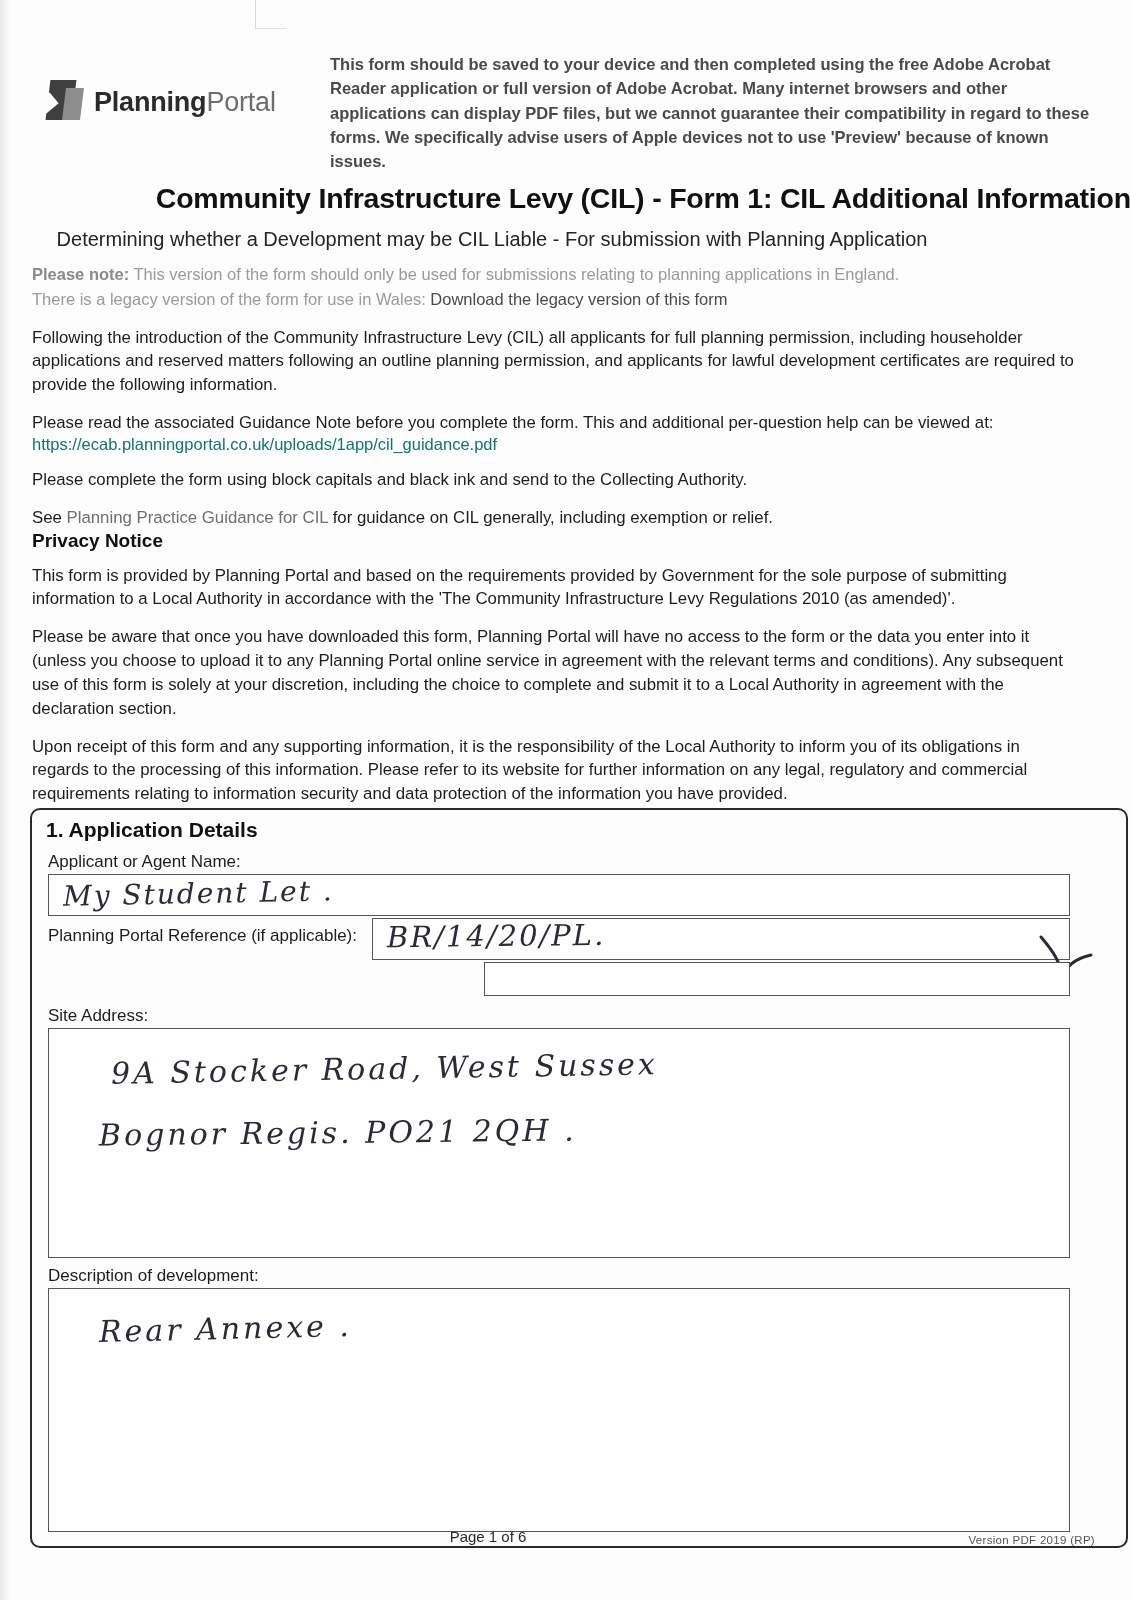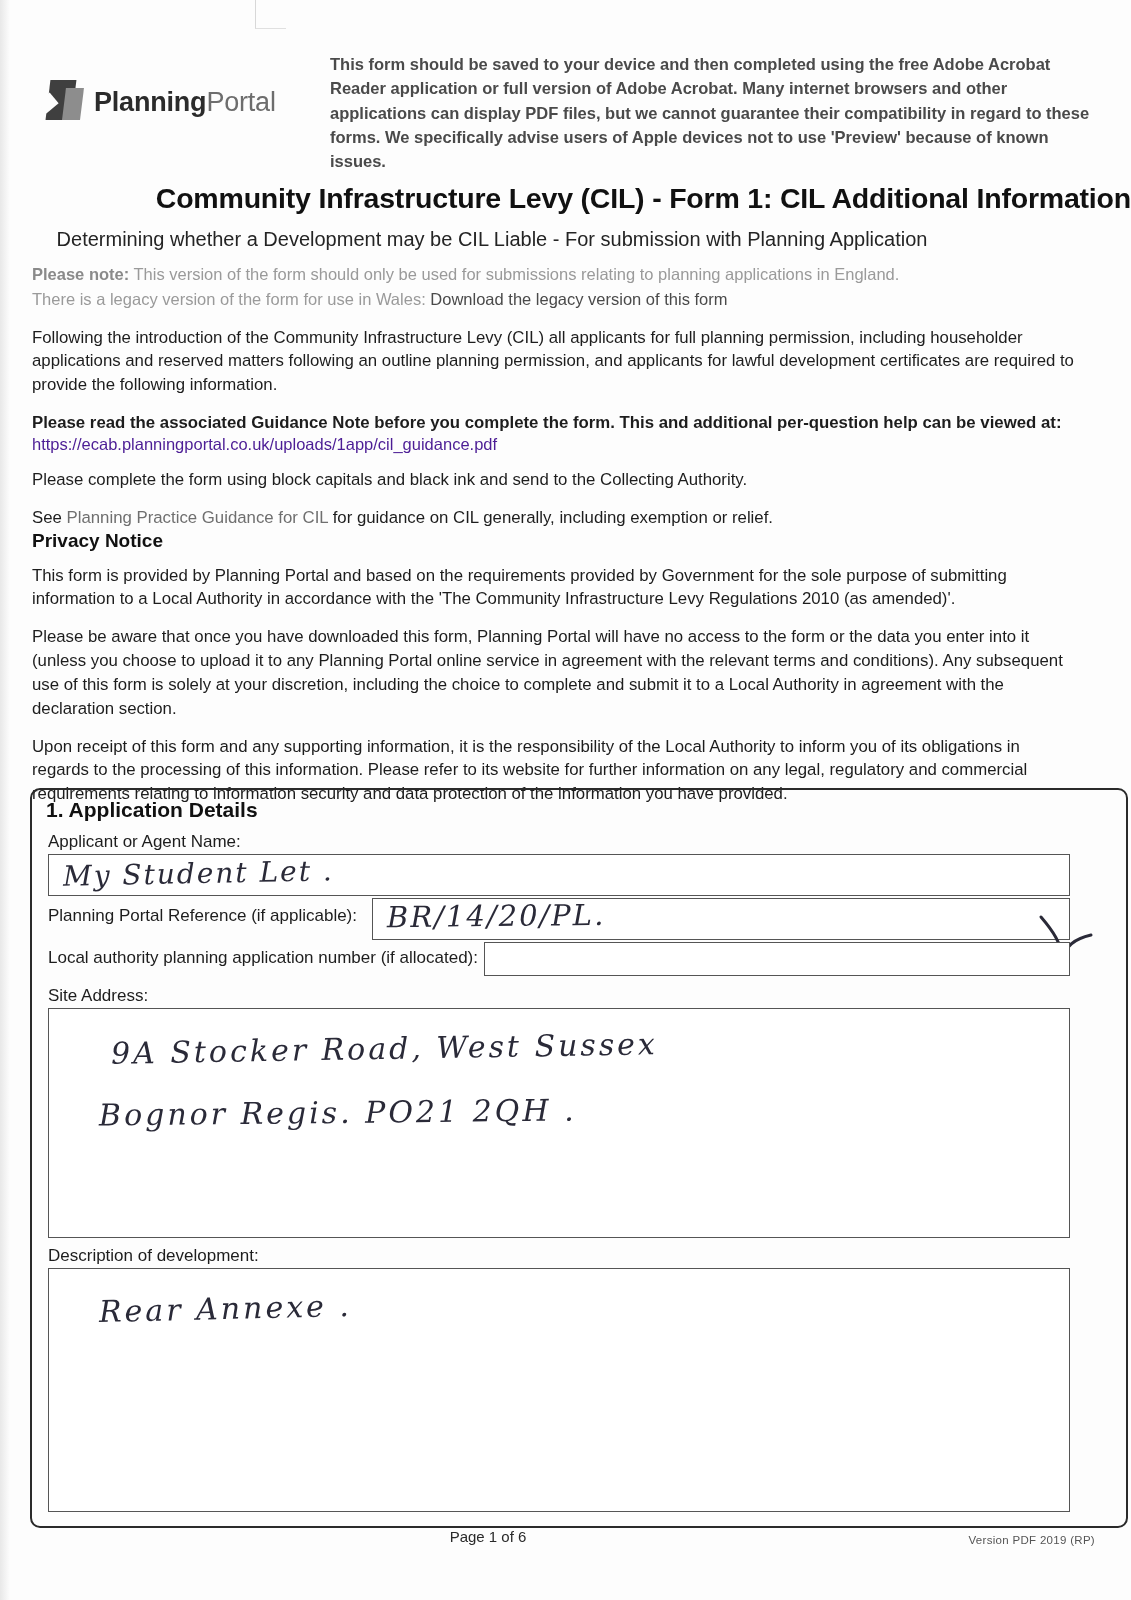--- a/index.html
+++ b/index.html
@@ -129,39 +129,39 @@
   .note-faint .dark { color: #4a4a4a; }
 
   p.para {
     margin: 14px 0 0 0;
     font-size: 16.8px;
     line-height: 1.42;
     color: #1d1d1d;
   }
   p.para.tight { margin-top: 12px; }
   .bold-lead {
-    font-weight: bold;
+    font-weight: normal;
     color: #111;
   }
   .url {
     font-size: 16.5px;
-    color: #4c1d95;
+    color: #0f766e;
   }
   .sec-head {
     font-size: 19px;
     font-weight: bold;
     color: #111;
   }
   .muted-inline { color: #6f6f6f; }
 
   
   .section-box {
     position: absolute;
     left: 30px;
-    top: 788px;
+    top: 808px;
     width: 1098px;
     height: 740px;
     border: 2px solid #2a2a2a;
     border-radius: 10px;
     box-sizing: border-box;
   }
   .section-title {
     position: absolute;
     left: 14px;
     top: 8px;
@@ -322,21 +322,20 @@
     </div>
 
     <div class="field-label f-ppref-label">Planning Portal Reference (if applicable):</div>
     <div class="inbox f-ppref-box">
       <span class="hw hw-ppref">BR/14/20/PL.</span>
       <svg class="hw-tick" viewBox="0 0 70 50">
         <path d="M8 4 C 20 18, 28 30, 30 46 C 32 34, 40 26, 58 22" fill="none" stroke="#2a2a38" stroke-width="3" stroke-linecap="round"></path>
       </svg>
     </div>
 
-    <div class="field-label f-lapn-label">Local authority planning application number (if allocated):</div>
     <div class="inbox f-lapn-box">
       <span class="hw" style="left:12px; top:2px; font-size:24px;"></span>
     </div>
 
     <div class="field-label f-site-label">Site Address:</div>
     <div class="inbox f-site-box">
       <span class="hw hw-site1">9A   Stocker   Road,  West   Sussex</span>
       <span class="hw hw-site2">Bognor   Regis.   PO21 2QH .</span>
     </div>
 

